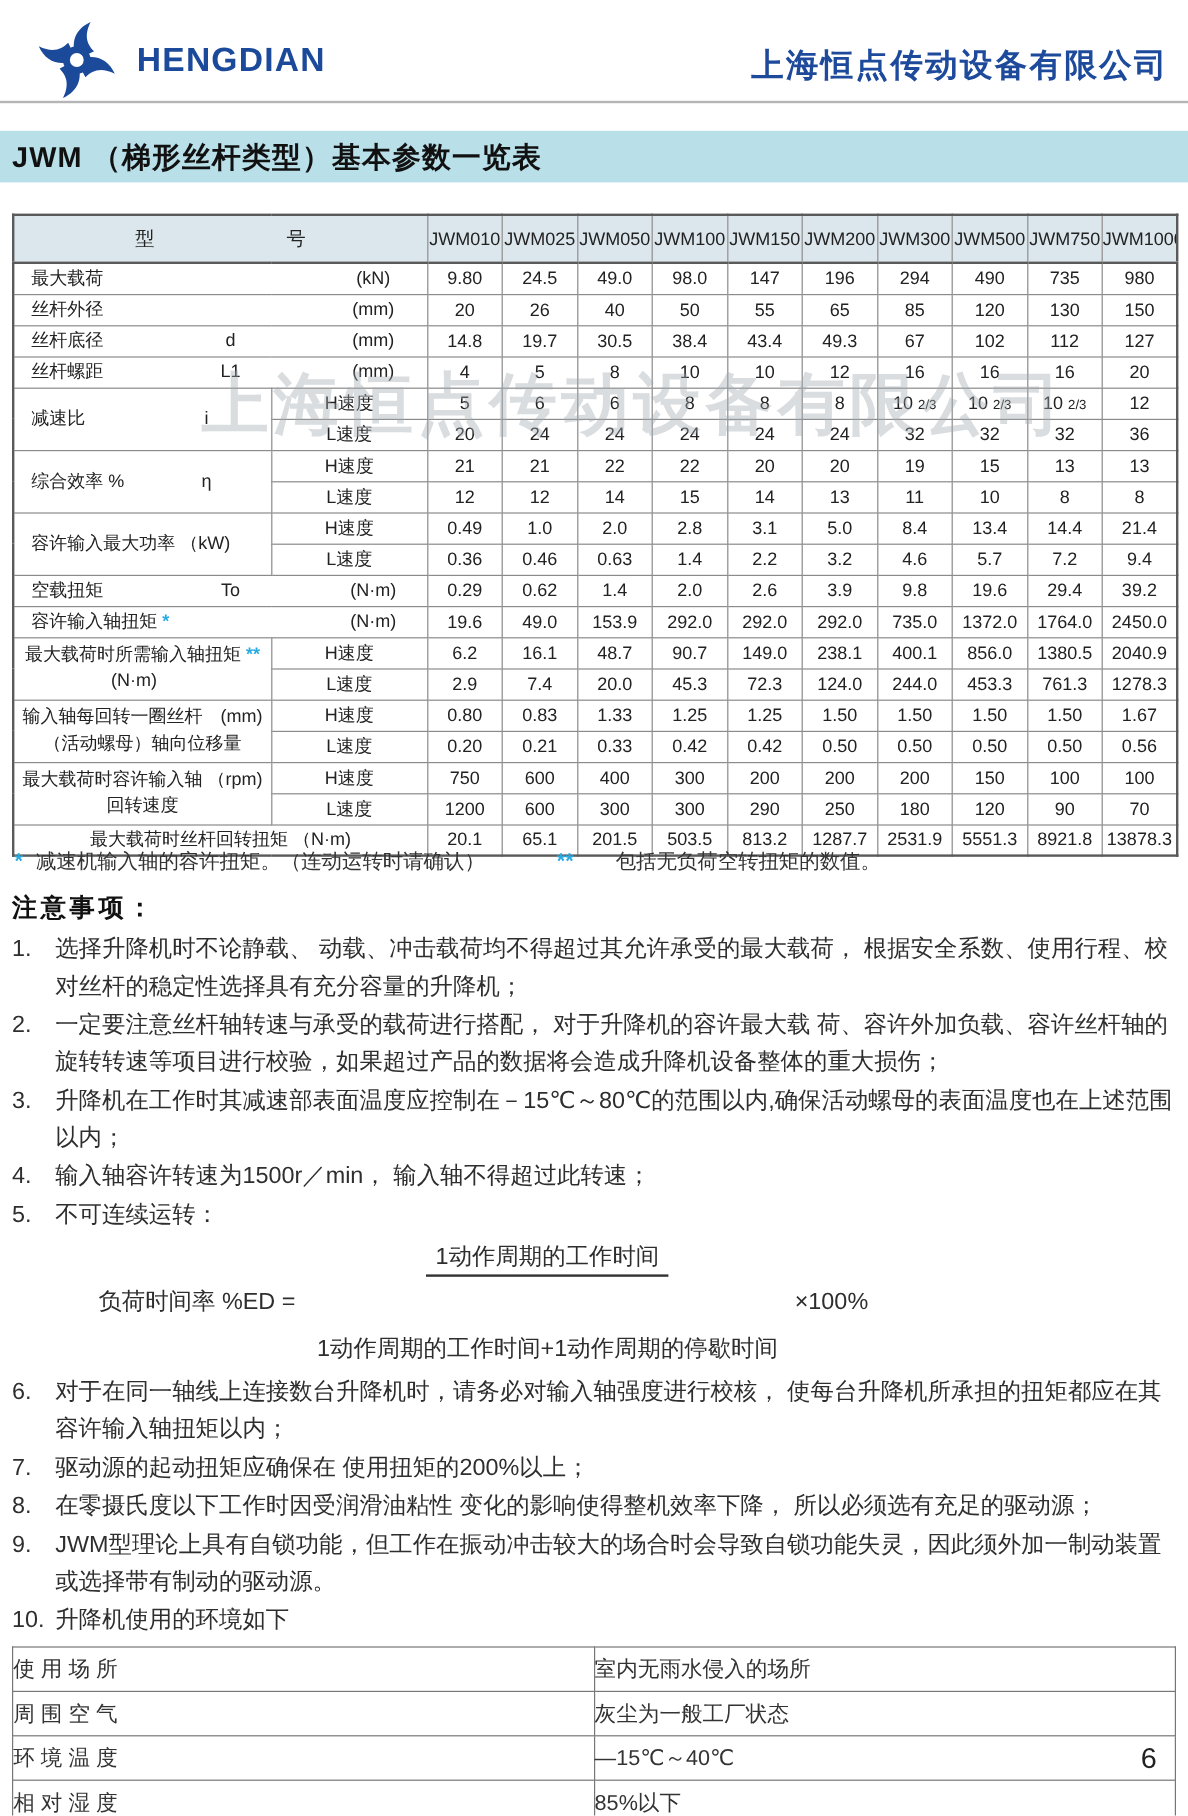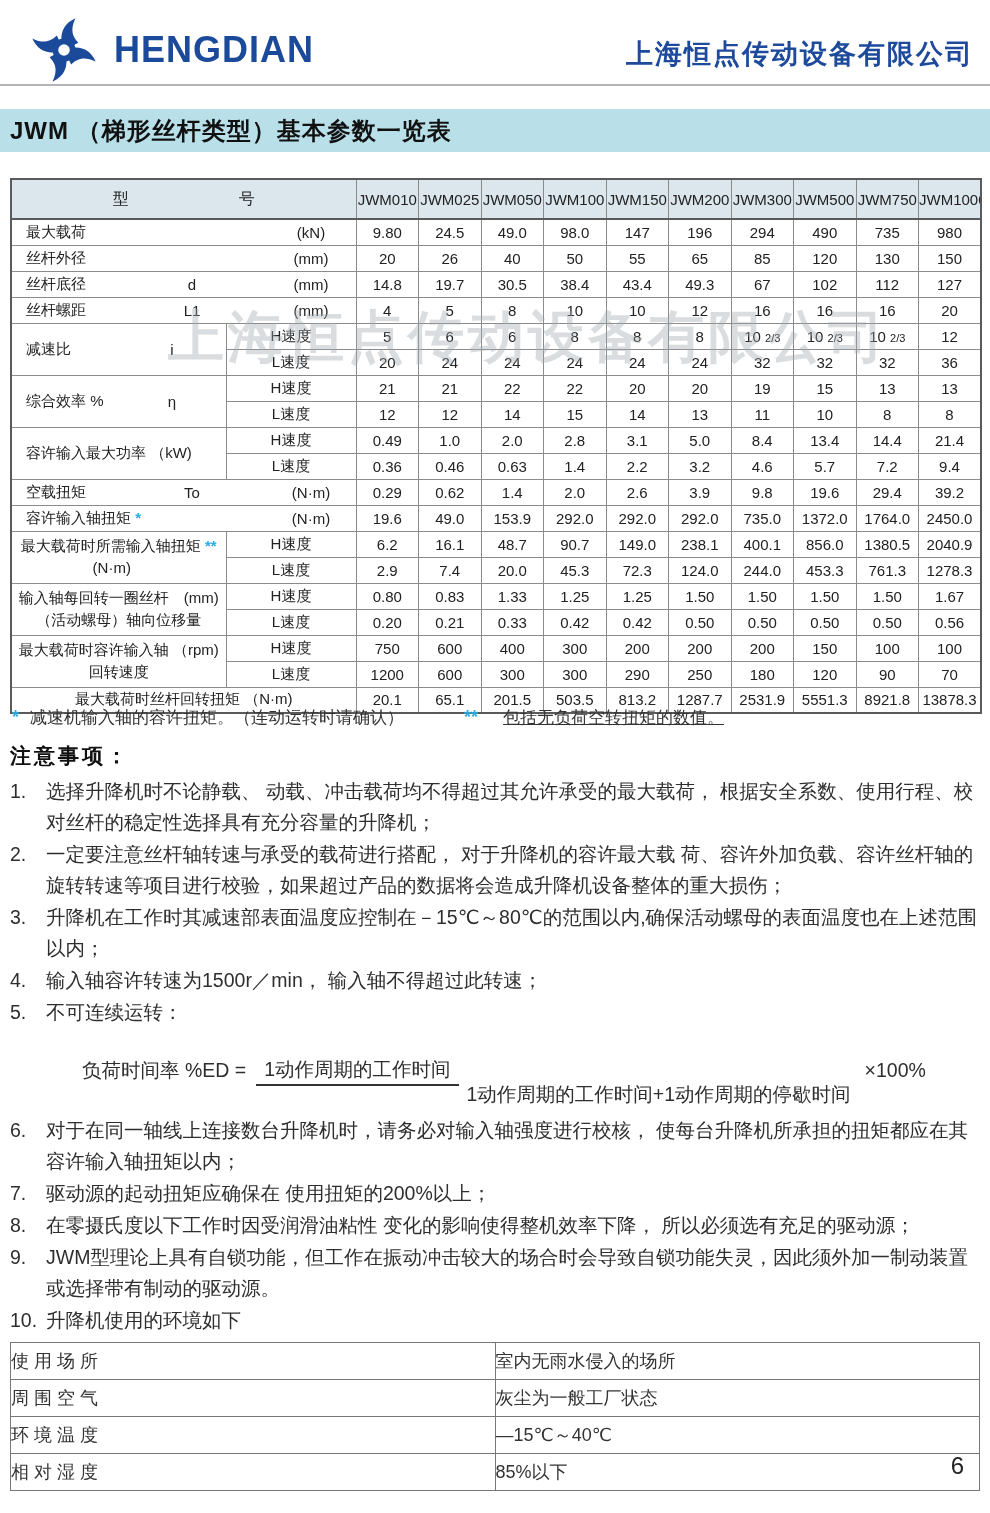--- a/index.html
+++ b/index.html
@@ -6,21 +6,21 @@
   html,body { background:#fff; }
   body {
     width:990px; height:1513px; position:relative;
     font-family:"Liberation Sans","DejaVu Sans",sans-serif;
     color:#1a1a1a; overflow:hidden;
   }
   
   .hdr { position:absolute; top:0; left:0; width:990px; height:86px; border-bottom:2px solid #b5b5b5; background:#fff; }
   .logo-wrap { position:absolute; left:28px; top:14px; display:flex; align-items:center; gap:14px; }
   .logo-mark { width:72px; height:72px; }
-  .logo-text { font-size:36px; font-weight:bold; color:#1b4a9b; letter-spacing:1px; }
+  .logo-text { font-size:28px; font-weight:bold; color:#1b4a9b; letter-spacing:1px; }
   .company { position:absolute; right:16px; top:36px; font-size:27px; font-weight:bold; color:#1e4a9c; font-family:"Liberation Serif","DejaVu Serif",serif; letter-spacing:2px; }
   
   .title-bar { position:absolute; left:0; top:109px; width:990px; height:43px; background:#b9dfe9; display:flex; align-items:center; padding-left:10px; }
   .title-bar span { font-size:24px; font-weight:bold; color:#111; letter-spacing:1px; }
   
   .watermark { position:absolute; left:168px; top:300px; font-size:56px; color:rgba(160,170,175,.40); letter-spacing:4px; white-space:nowrap; z-index:5; pointer-events:none; font-weight:bold; }
   
   .main-table-wrap { position:absolute; left:10px; top:178px; width:970px; }
   table.main { border-collapse:collapse; width:970px; table-layout:fixed; }
   table.main td, table.main th { border:1px solid #8b8b8b; font-size:15px; text-align:center; vertical-align:middle; padding:0; height:26px; color:#222; font-weight:normal; overflow:hidden; }
@@ -39,32 +39,32 @@
   td.speed { font-size:14px; }
   tr.subrow td { border-top:1px solid #adadad; }
   .star { color:#29abe2; font-weight:bold; }
   .frac23 { font-size:11px; }
   .modelhead { display:flex; justify-content:center; gap:110px; font-size:16px; }
   
   .footnote { position:absolute; left:12px; top:706px; width:966px; font-size:17px; color:#333; display:flex; align-items:baseline; }
   .footnote .star { font-size:18px; }
   .fn-t1 { margin-left:11px; }
   .fn-s2 { margin-left:60px; }
-  .fn-t2 { margin-left:25px;text-decoration:underline; }
+  .fn-t2 { margin-left:35px; }
   
   .notes-title { position:absolute; left:10px; top:742px; font-size:21px; font-weight:bold; color:#111; letter-spacing:3px; }
   .notes { position:absolute; left:10px; top:776px; width:970px; font-size:19.5px; color:#2e2e2e; line-height:31px; }
   .note-item { display:flex; margin-bottom:1px; }
   .note-num { width:36px; flex:0 0 36px; }
   .note-body { flex:1; }
   .sub-line1 { padding-left:16px; }
   .sub-line2 { padding-left:62px; }
   .formula-row { display:flex; align-items:center; padding-left:40px; margin:6px 0 8px 0; }
   .formula-lead { margin-right:10px; white-space:nowrap; }
-  .fracbox { display:inline-flex; flex-direction:row; align-items:center;justify-content:space-between; }
+  .fracbox { display:inline-flex; flex-direction:column; align-items:center;justify-content:space-between; }
   .fracbox .num { padding:0 8px 2px 8px; border-bottom:2px solid #333; line-height:26px; }
   .fracbox .den { padding:2px 8px 0 8px; line-height:26px;margin-top:45px; }
   .formula-suffix { margin-left:6px; white-space:nowrap; }
   
   table.env { border-collapse:collapse; width:970px; table-layout:fixed; margin:6px 0 8px 0; border:1.5px solid #555; }
   table.env td { border:1px solid #777; height:37px; font-size:18px; color:#333; }
   
   .page-num { position:absolute; right:26px; top:1452px; font-size:24px; color:#222; }
 </style>
 </head>

